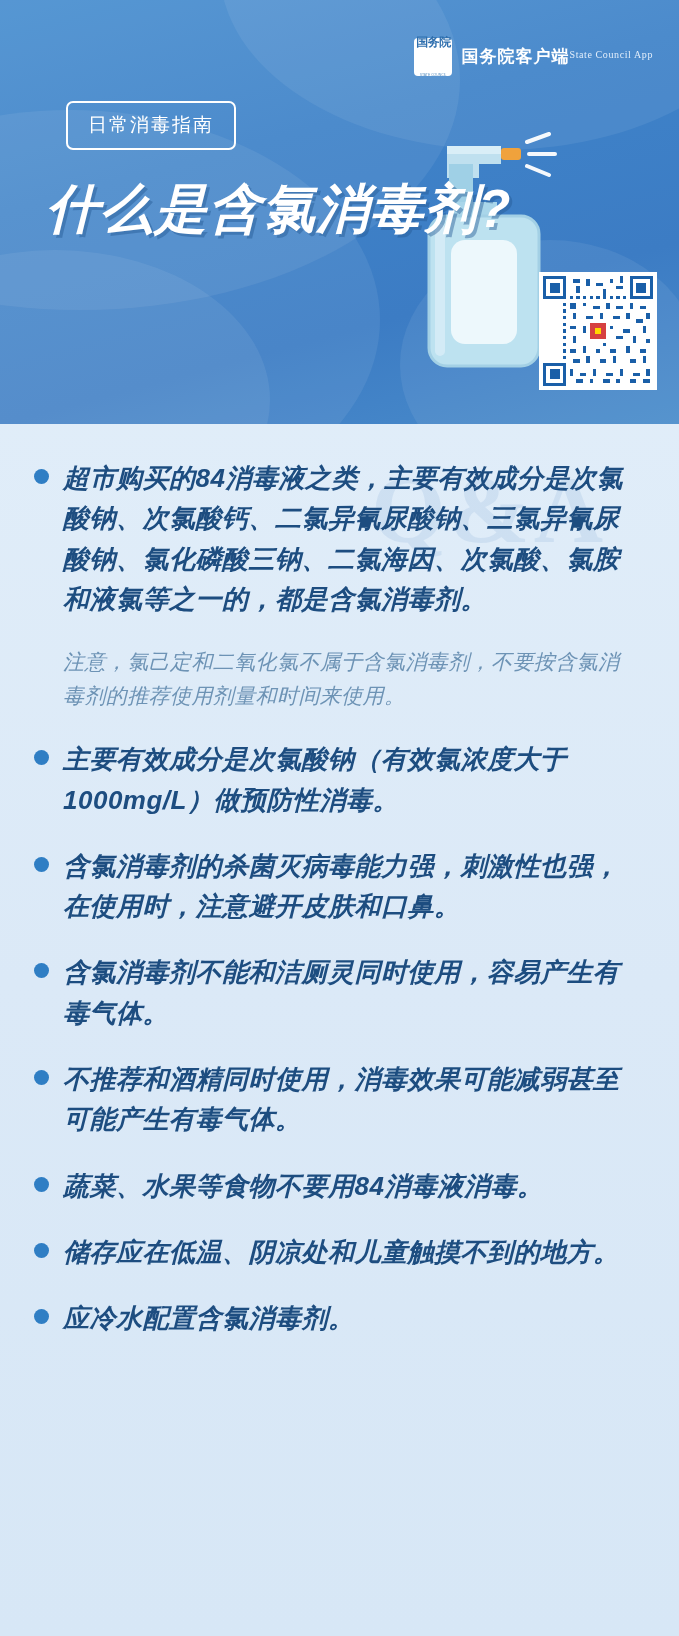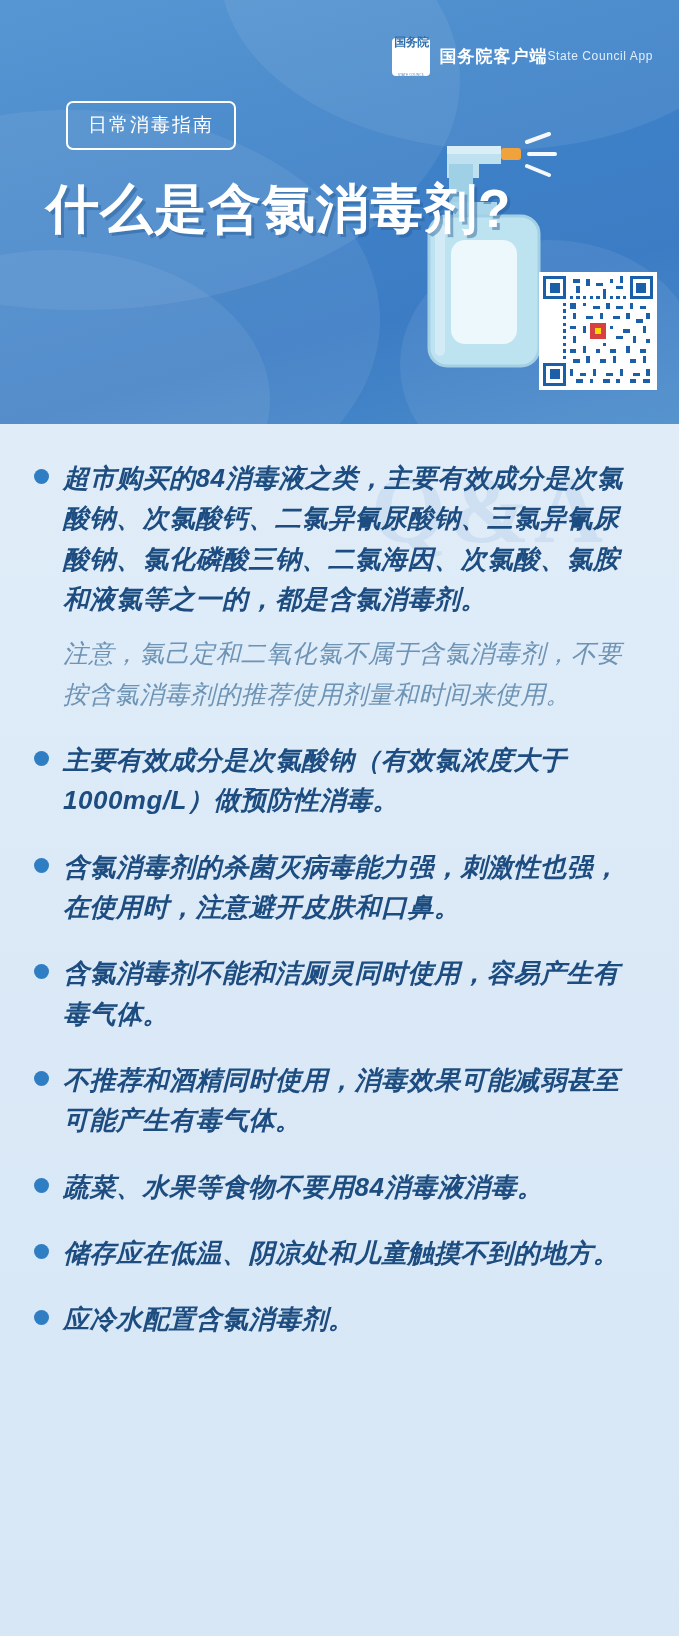--- a/index.html
+++ b/index.html
@@ -78,23 +78,24 @@
   .brand-text { display: flex; flex-direction: row; justify-content: center; }
   .brand-cn {
     color: #ffffff;
     font-size: 17px;
     font-weight: bold;
     letter-spacing: 1px;
     line-height: 1.15;
   }
   .brand-en {
     color: #e2eefb;
-    font-size: 12px;
+    font-size: 10px;
     letter-spacing: 0.6px;
     margin-top: 2px;
+    font-family: Liberation Serif, serif;
   }
 
   
   .tag-pill {
     position: absolute;
     left: 66px;
     top: 101px;
     padding: 9px 20px 10px 20px;
     border: 2px solid #ffffff;
     border-radius: 7px;
@@ -110,20 +111,21 @@
     position: absolute;
     left: 46px;
     top: 178px;
     z-index: 6;
     color: #ffffff;
     font-size: 53px;
     font-weight: bold;
     letter-spacing: 1px;
     line-height: 1.18;
     text-shadow: 3px 3px 0 rgba(38,92,148,0.45);
+    font-style: italic;
   }
   .title div { white-space: nowrap; }
 
   
   .bottle {
     position: absolute;
     right: 116px;
     top: 128px;
     width: 150px;
     height: 255px;
@@ -180,25 +182,25 @@
   .item-body { flex: 1 1 auto; font-style: italic; }
   .item-text {
     color: #1d4d80;
     font-size: 26px;
     line-height: 1.55;
     font-weight: bold;
     letter-spacing: 0.5px;
   }
   .note {
     color: #6d93b5;
-    font-size: 25px;
+    font-size: 21px;
     line-height: 1.62;
     font-weight: normal;
     letter-spacing: 0.4px;
-    margin-top: 14px;
+    margin-top: 26px;
   }
 </style>
 </head>
 <body>
 
 <div class="poster">
 
   <div class="header">
     <div class="wave w1"></div>
     <div class="wave w2"></div>

